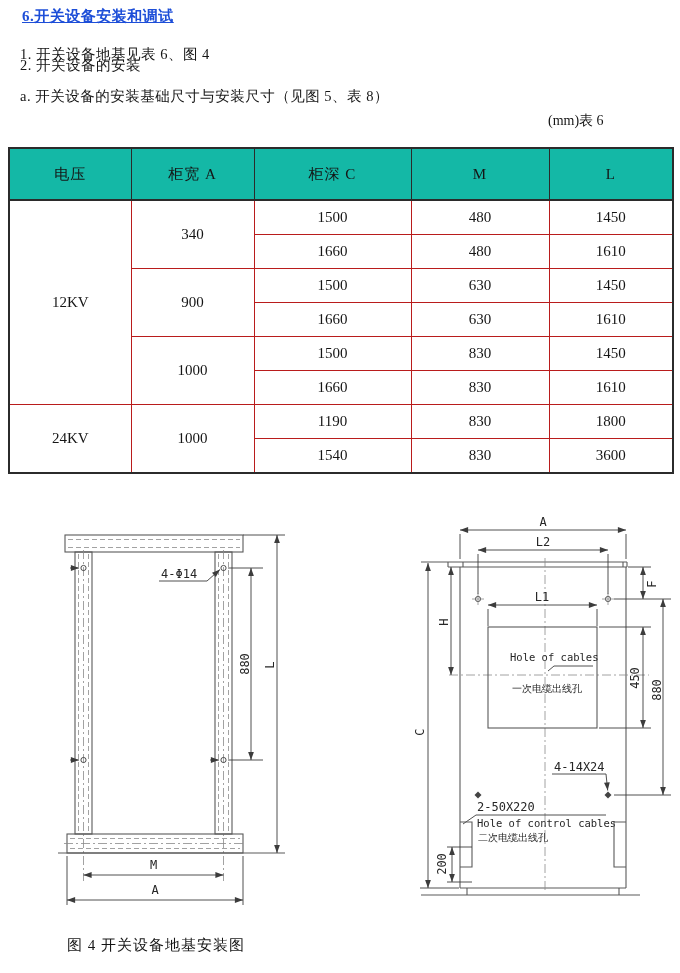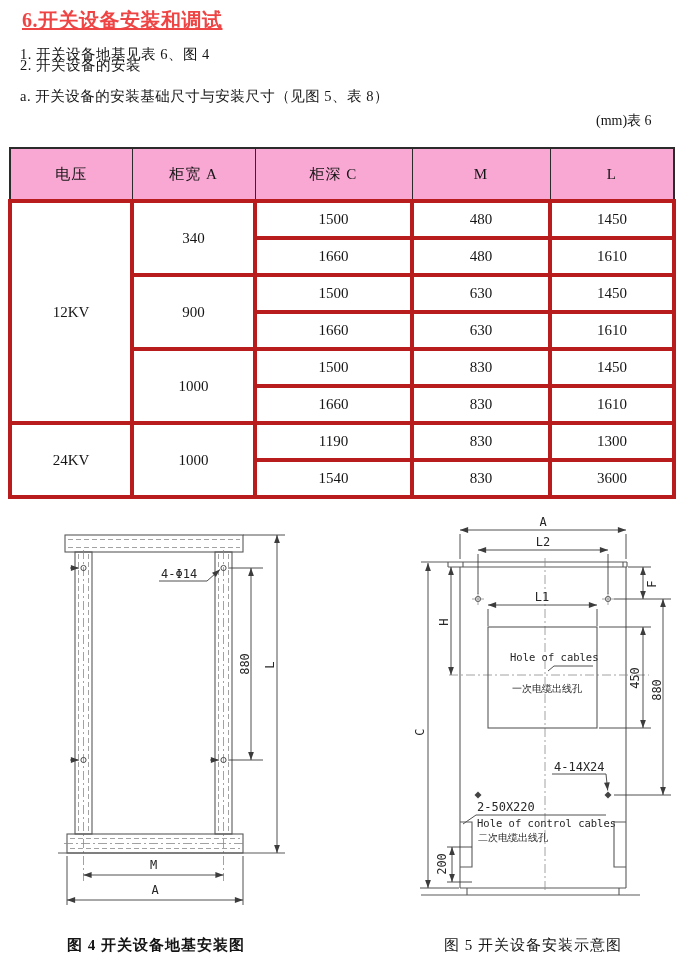--- a/index.html
+++ b/index.html
@@ -1,40 +1,40 @@
 <!DOCTYPE html>
 <html><head>
 <meta charset="utf-8">
 <style>
   html,body{margin:0;padding:0;background:#e8e8e8;}
   .page{position:relative;width:680px;height:973px;background:#ffffff;overflow:hidden;
         font-family:"Liberation Serif","DejaVu Serif",serif;color:#151515;}
-  .title{position:absolute;left:22px;top:7px;font-size:20px;font-weight:bold;color:#ef4444;
+  .title{position:absolute;left:22px;top:7px;font-size:15px;font-weight:bold;color:#1d4ed8;
          text-decoration:underline;letter-spacing:0.5px;}
   .tline{position:absolute;left:20px;font-size:14.5px;letter-spacing:0.5px;}
   .l1{top:45px;} .l2{top:56px;} .l3{top:87px;}
-  .note{position:absolute;left:596px;top:112px;font-size:14px;}
+  .note{position:absolute;left:548px;top:112px;font-size:14px;}
   table.dim{position:absolute;left:8px;top:147px;width:664px;border-collapse:collapse;
             table-layout:fixed;text-align:center;border:2px solid #2b2b2b;}
-  table.dim th{height:48px;background:#f9a8d4;font-weight:normal;font-size:15px;
+  table.dim th{height:48px;background:#14b8a6;font-weight:normal;font-size:15px;
                border:1px solid #2b2b2b;border-bottom:2px solid #2b2b2b;letter-spacing:1px;}
-  table.dim td{height:31px;font-size:15px;border:4px solid #b91c1c;background:#fff;}
+  table.dim td{height:31px;font-size:15px;border:1px solid #b91c1c;background:#fff;}
   svg.fig{position:absolute;overflow:visible;}
   #fig4{left:30px;top:500px;}
   #fig5{left:405px;top:500px;}
   .ln{stroke:#5a5a5a;stroke-width:1.1;fill:none;}
   .thin{stroke:#8a8a8a;stroke-width:0.8;fill:none;}
   .dash{stroke-dasharray:5 3;}
   .dd{stroke-dasharray:9 3 2 3;}
   .dim-l{stroke:#3c3c3c;stroke-width:0.9;fill:none;}
   .cad{font-family:"DejaVu Sans Mono","Liberation Mono",monospace;font-size:12px;fill:#262626;}
   .cad-s{font-family:"DejaVu Sans Mono","Liberation Mono",monospace;font-size:10.5px;fill:#262626;}
   .zh{font-family:"Liberation Sans","DejaVu Sans",sans-serif;font-size:10px;fill:#262626;}
   .caption{position:absolute;top:936px;width:200px;text-align:center;font-size:15px;letter-spacing:1px;}
-  .c4{left:56px;font-weight:bold;} .c5{left:433px;}
+  .c4{left:56px;} .c5{left:433px;}
 </style>
 </head>
 <body>
 
 <div class="page">
 
   <div class="title">6.开关设备安装和调试</div>
   <div class="tline l1">1. 开关设备地基见表 6、图 4</div>
   <div class="tline l2">2. 开关设备的安装</div>
   <div class="tline l3">a. 开关设备的安装基础尺寸与安装尺寸（见图 5、表 8）</div>
@@ -90,21 +90,21 @@
       <tr>
         <td>1660</td>
         <td>830</td>
         <td>1610</td>
       </tr>
       <tr>
         <td rowspan="2">24KV</td>
         <td rowspan="2">1000</td>
         <td>1190</td>
         <td>830</td>
-        <td>1300</td>
+        <td>1800</td>
       </tr>
       <tr>
         <td>1540</td>
         <td>830</td>
         <td>3600</td>
       </tr>
     </tbody>
   </table>
 
   <svg id="fig4" class="fig" width="300" height="430" viewBox="0 0 300 430">
@@ -290,15 +290,14 @@
 
     <g>
       <line class="dim-l" x1="42" y1="347" x2="67" y2="347"></line>
       <line class="dim-l" x1="42" y1="382" x2="67" y2="382"></line>
       <line class="dim-l" x1="47" y1="347" x2="47" y2="382" marker-start="url(#ar5)" marker-end="url(#ar5)"></line>
       <text class="cad" transform="rotate(-90 41 364)" x="41" y="364" text-anchor="middle">200</text>
     </g>
   </svg>
 
   <div class="caption c4">图 4 开关设备地基安装图</div>
-  <div class="caption c5">图 5 开关设备安装示意图</div>
 
 </div>
 
 </body></html>

